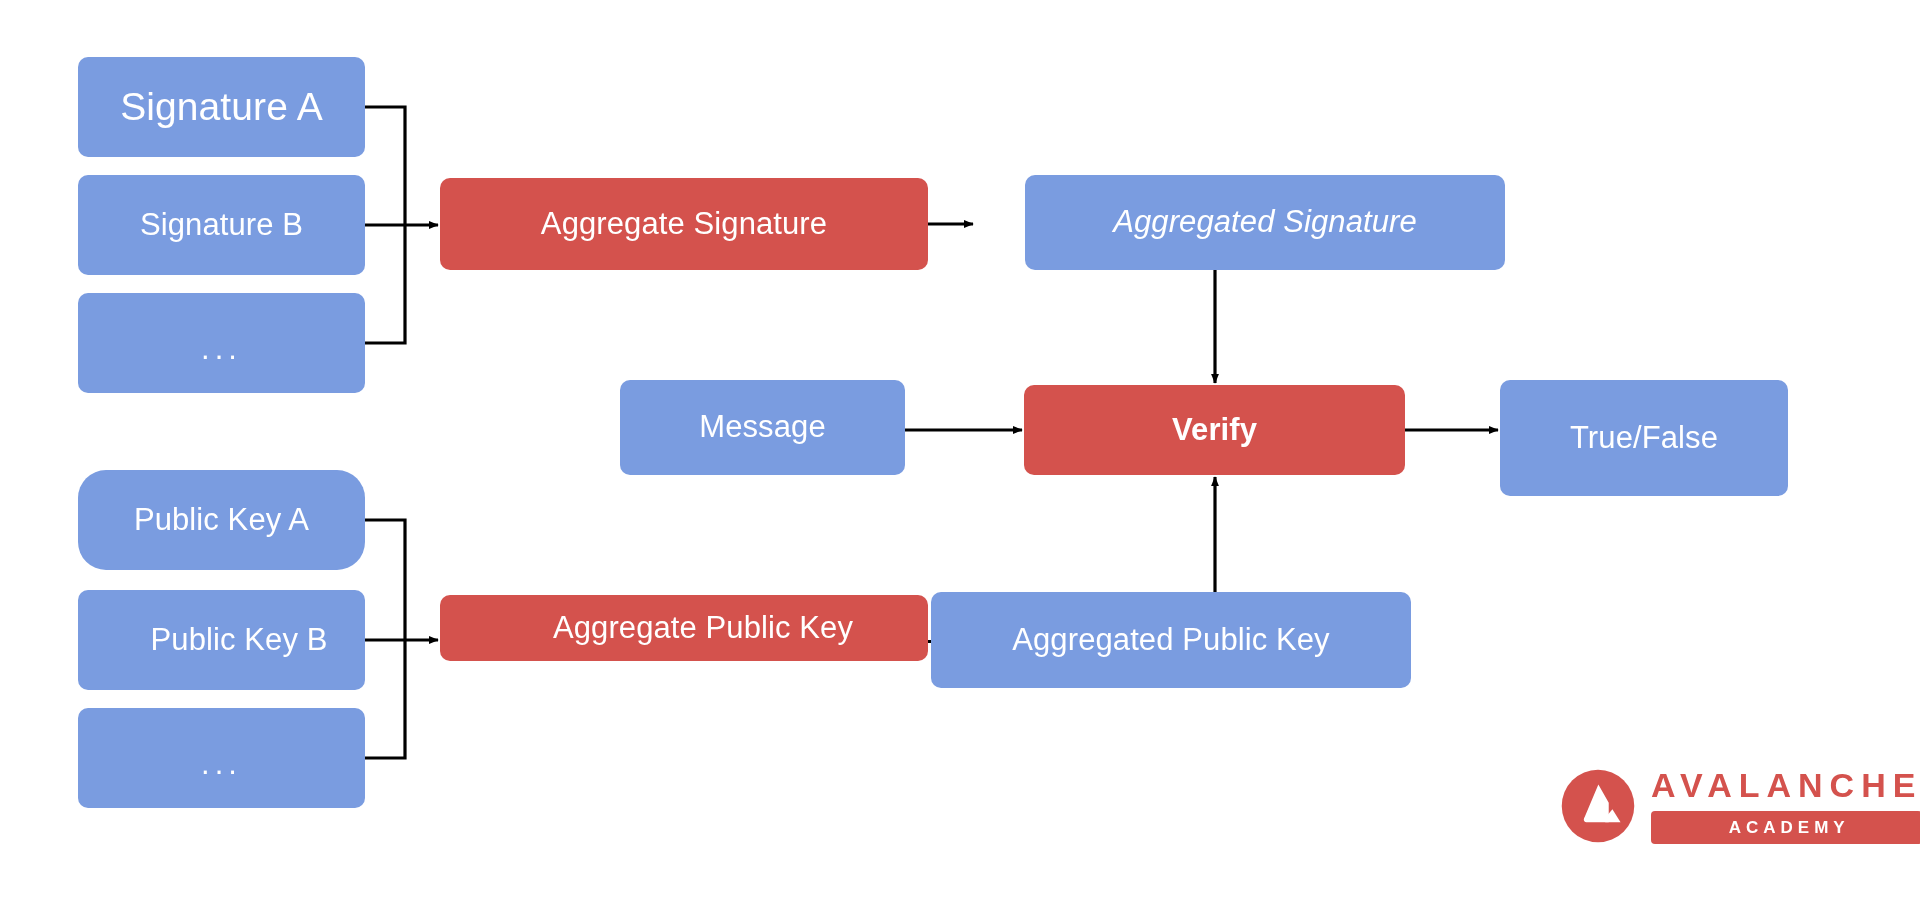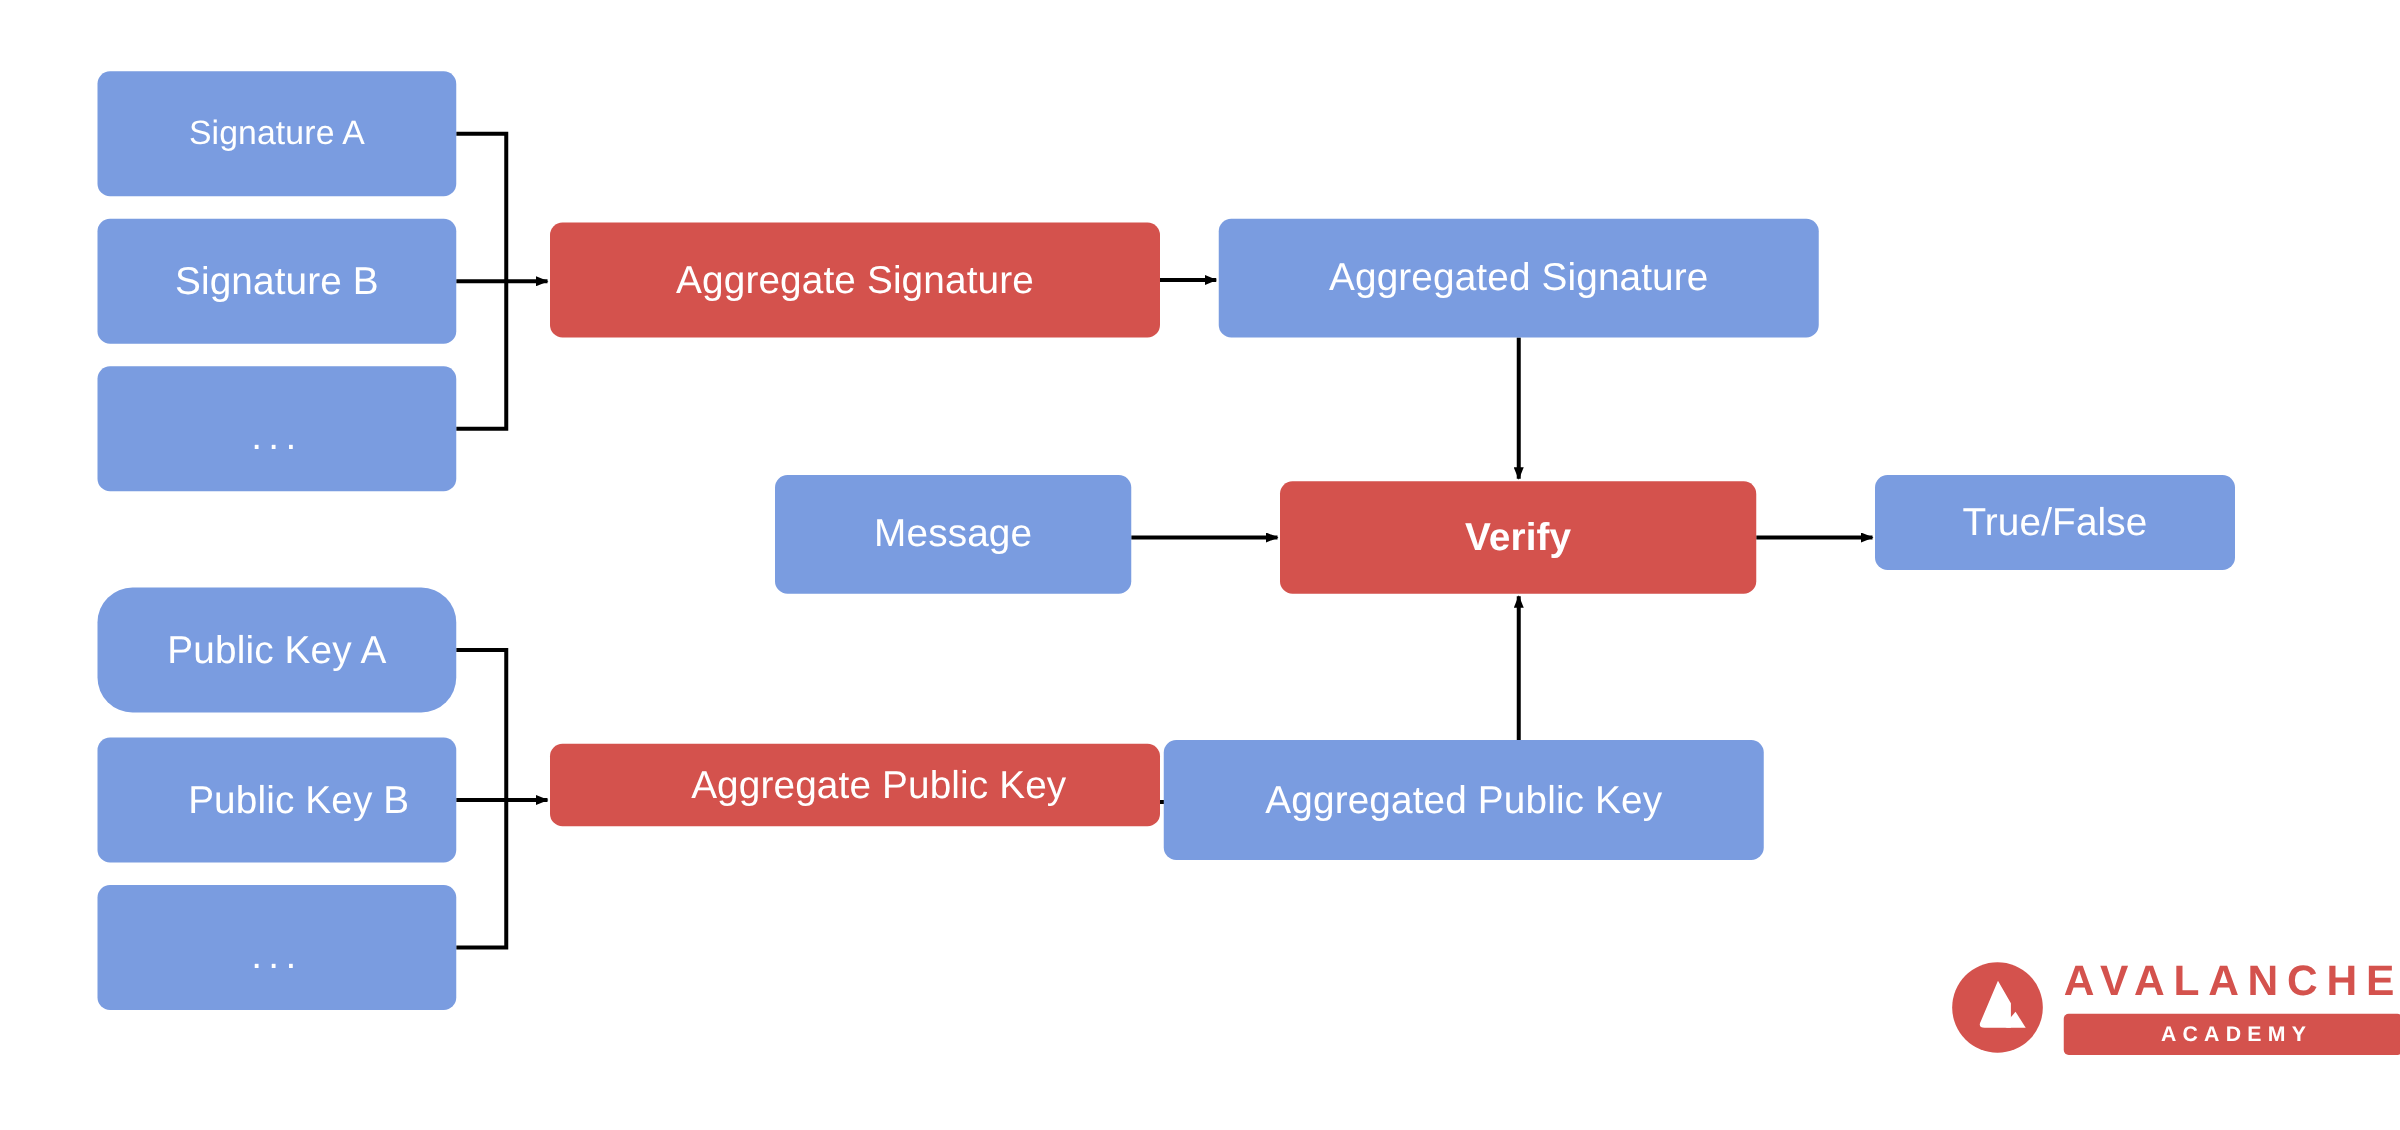--- a/index.html
+++ b/index.html
@@ -109,44 +109,44 @@
         <path d="M 905 430 H 1022" marker-end="url(#arrowhead)"></path>
         <path d="M 1405 430 H 1498" marker-end="url(#arrowhead)"></path>
         <path d="M 365 520 H 405 V 640"></path>
         <path d="M 365 758 H 405 V 640"></path>
         <path d="M 365 640 H 438" marker-end="url(#arrowhead)"></path>
         <path d="M 928 641.5 H 973" marker-end="url(#arrowhead)"></path>
         <path d="M 1215 592 V 477" marker-end="url(#arrowhead)"></path>
       </g>
   </svg>
 
-  <div class="node blue" style="left: 78px; top: 57px; width: 287px; height: 100px; font-size: 27px; background: rgb(122, 156, 224);">
+  <div class="node blue" style="left: 78px; top: 57px; width: 287px; height: 100px; font-size: 39px; background: rgb(122, 156, 224);">
     <span class="label">Signature A</span>
   </div>
   <div class="node blue" style="left: 78px; top: 175px; width: 287px; height: 100px; font-size: 31px; background: rgb(122, 156, 224); text-align: center;">
     <span class="label">Signature B</span>
   </div>
   <div class="node blue ellipsis" style="left: 78px; top: 293px; width: 287px; height: 100px; font-size: 31px; background: rgb(122, 156, 224);">
     <span class="label">...</span>
   </div>
 
   <div class="node red" style="left: 440px; top: 178px; width: 488px; height: 92px; font-size: 31px; background: rgb(212, 82, 77);">
     <span class="label">Aggregate Signature</span>
   </div>
-  <div class="node blue" style="left: 975px; top: 175px; width: 480px; height: 95px; font-size: 31px; background: rgb(122, 156, 224);">
+  <div class="node blue" style="left: 1025px; top: 175px; width: 480px; height: 95px; font-size: 31px; background: rgb(122, 156, 224); font-style: italic;">
     <span class="label">Aggregated Signature</span>
   </div>
 
   <div class="node blue" style="left: 620px; top: 380px; width: 285px; height: 95px; font-size: 31px; background: rgb(122, 156, 224);">
     <span class="label">Message</span>
   </div>
   <div class="node red bold" style="left: 1024px; top: 385px; width: 381px; height: 90px; font-size: 31px; background: rgb(212, 82, 77); font-weight: bold; align-items: center;">
     <span class="label">Verify</span>
   </div>
-  <div class="node blue" style="left: 1500px; top: 380px; width: 288px; height: 76px; font-size: 31px; background: rgb(122, 156, 224);">
+  <div class="node blue" style="left: 1500px; top: 380px; width: 288px; height: 116px; font-size: 31px; background: rgb(122, 156, 224);">
     <span class="label">True/False</span>
   </div>
 
   <div class="node blue" style="left: 78px; top: 470px; width: 287px; height: 100px; font-size: 31px; background: rgb(122, 156, 224); border-radius: 28px;">
     <span class="label">Public Key A</span>
   </div>
   <div class="node blue" style="left: 78px; top: 590px; width: 287px; height: 100px; font-size: 31px; background: rgb(122, 156, 224); padding-left: 45px;">
     <span class="label">Public Key B</span>
   </div>
   <div class="node blue ellipsis" style="left: 78px; top: 708px; width: 287px; height: 100px; font-size: 31px; background: rgb(122, 156, 224);">

